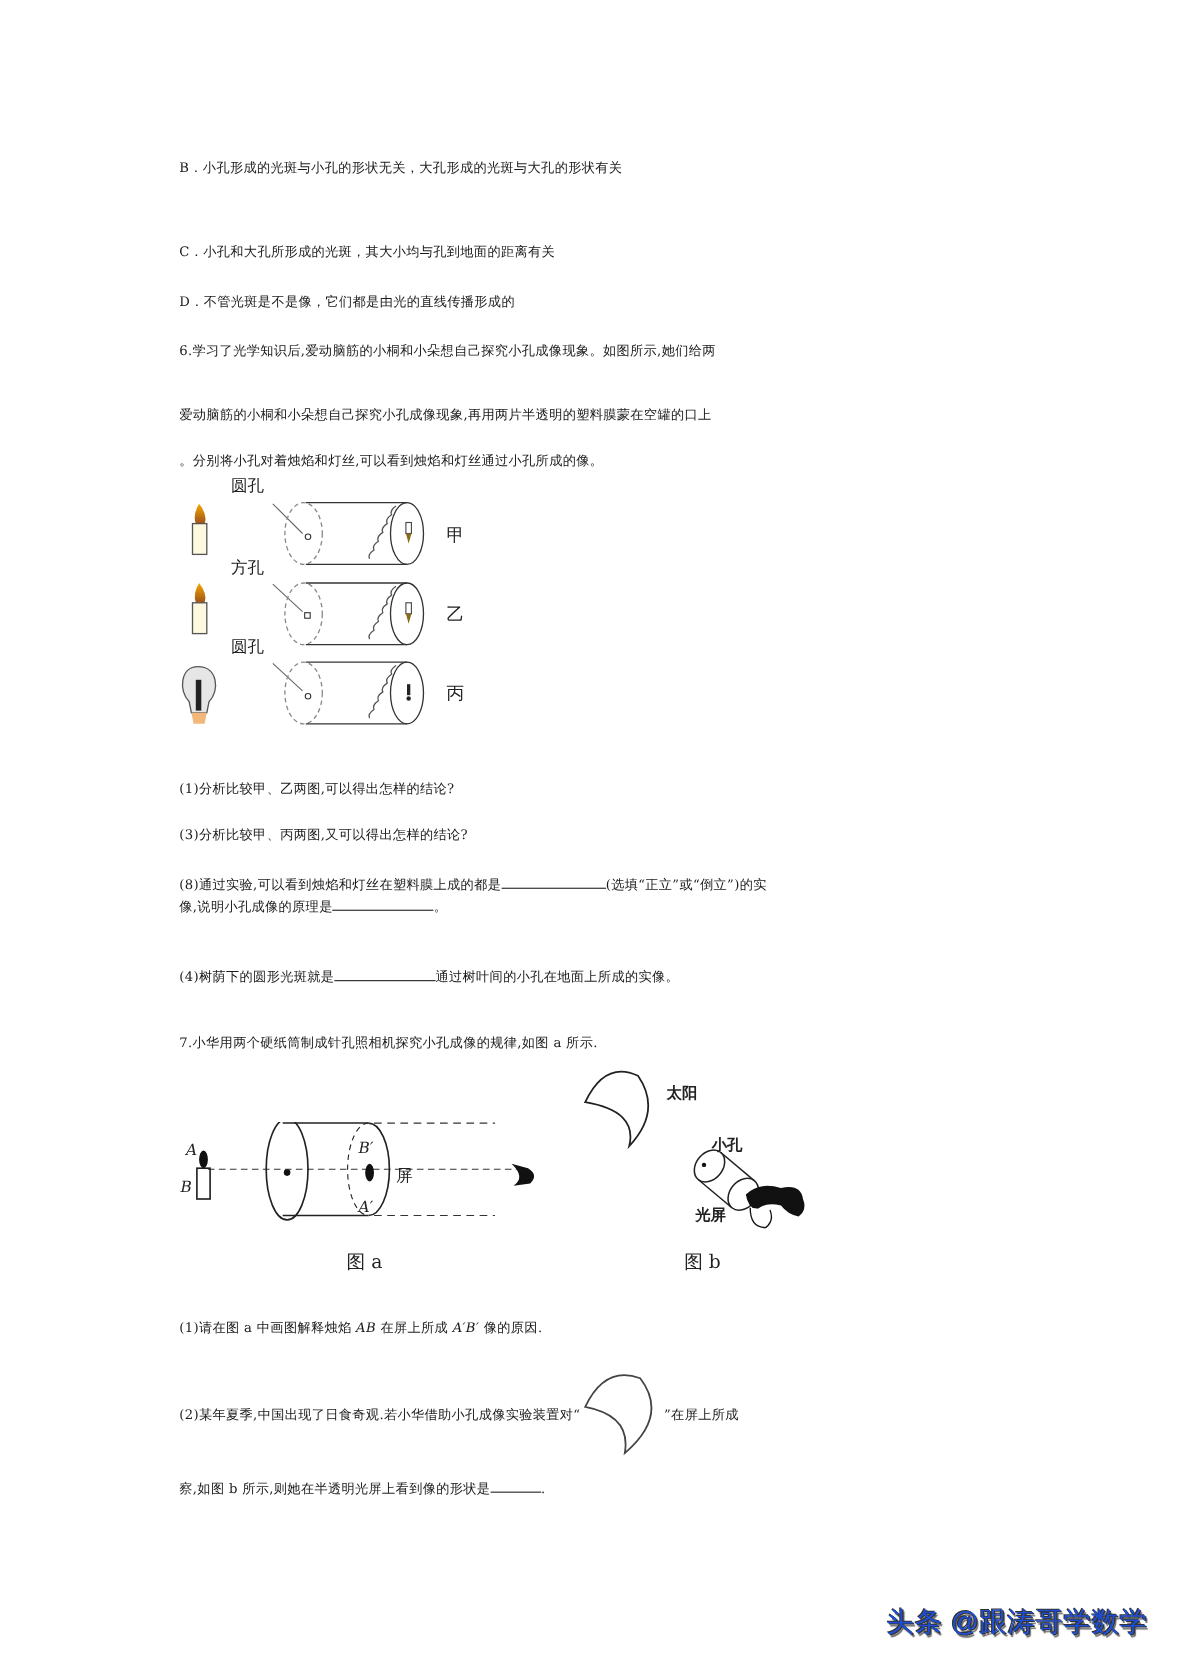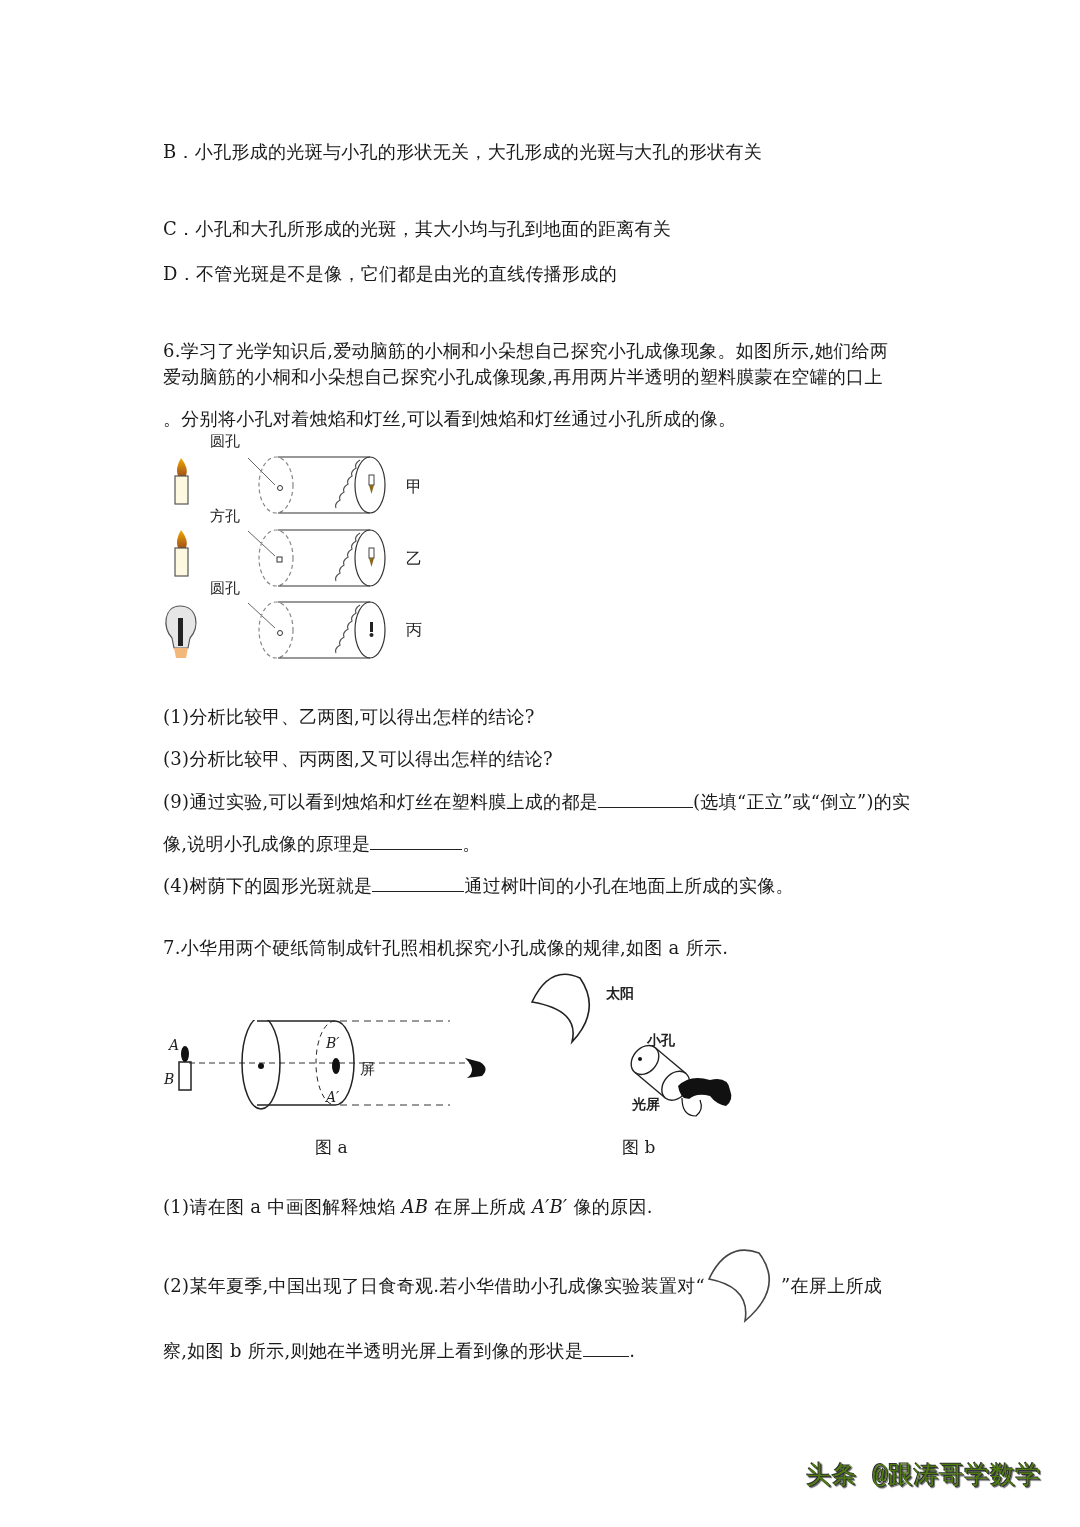--- a/index.html
+++ b/index.html
@@ -1,33 +1,33 @@
 <!DOCTYPE html>
 <html><head>
 <meta charset="utf-8">
 <style>
   html, body { margin:0; padding:0; background:#ffffff; }
   body { width:1080px; height:1527px; position:relative; overflow:hidden;
          font-family:"DejaVu Serif","Liberation Serif",serif; color:#1a1a1a; }
-  .line { position:absolute; left:163px; font-size:18px; line-height:22px; white-space:nowrap; letter-spacing:0.3px; }
+  .line { position:absolute; left:163px; font-size:12px; line-height:22px; white-space:nowrap; letter-spacing:0.3px; }
   .blank { display:inline-block; border-bottom:1px solid #222; height:16px; vertical-align:baseline; }
   .fig { position:absolute; }
   .watermark { position:absolute; left:806px; top:1458px; font-size:25px;
-               font-family:Liberation Mono, monospace; color:#4d7c0f;
+               font-family:Liberation Sans, sans-serif; color:#1d4ed8;
                text-shadow:-1px -1px 0 #333, 1px 1px 0 #333, 2px 2px 1px #666; white-space:nowrap; letter-spacing:0.5px; }
   i { }
 </style>
 </head>
 <body>
 
 <div class="line" style="top:141px">B．小孔形成的光斑与小孔的形状无关，大孔形成的光斑与大孔的形状有关</div>
 <div class="line" style="top:218px">C．小孔和大孔所形成的光斑，其大小均与孔到地面的距离有关</div>
 <div class="line" style="top:263px">D．不管光斑是不是像，它们都是由光的直线传播形成的</div>
 
-<div class="line" style="top:340px">6.学习了光学知识后,爱动脑筋的小桐和小朵想自己探究小孔成像现象。如图所示,她们给两</div>
+<div class="line" style="top:308px">6.学习了光学知识后,爱动脑筋的小桐和小朵想自己探究小孔成像现象。如图所示,她们给两</div>
 <div class="line" style="top:366px">爱动脑筋的小桐和小朵想自己探究小孔成像现象,再用两片半透明的塑料膜蒙在空罐的口上</div>
 <div class="line" style="top:408px">。分别将小孔对着烛焰和灯丝,可以看到烛焰和灯丝通过小孔所成的像。</div>
 
 <div class="fig" style="left:160px;top:428px;width:300px;height:240px;">
   <svg width="300" height="240" viewBox="0 0 300 240">
     <defs>
       <linearGradient id="flame" x1="0" y1="0" x2="0" y2="1">
         <stop offset="0" stop-color="#f2a900"></stop>
           <stop offset="1" stop-color="#a0521a"></stop>
       </linearGradient>
@@ -88,23 +88,23 @@
 
     <text x="246" y="64" font-size="16" fill="#222" font-family="DejaVu Sans, sans-serif">甲</text>
     <text x="246" y="136" font-size="16" fill="#222" font-family="DejaVu Sans, sans-serif">乙</text>
     <text x="246" y="207" font-size="16" fill="#222" font-family="DejaVu Sans, sans-serif">丙</text>
   </svg>
 </div>
 
 <div class="line" style="top:706px">(1)分析比较甲、乙两图,可以得出怎样的结论?</div>
 <div class="line" style="top:748px">(3)分析比较甲、丙两图,又可以得出怎样的结论?</div>
 <div class="line" style="top:791px">
-  <span>(9)通过实验,可以看到烛焰和灯丝在塑料膜上成的都是</span><span class="blank" style="width:95px"></span><span>(选填“正立”或“倒立”)的实</span>
+  <span>(8)通过实验,可以看到烛焰和灯丝在塑料膜上成的都是</span><span class="blank" style="width:95px"></span><span>(选填“正立”或“倒立”)的实</span>
 </div>
-<div class="line" style="top:833px">
+<div class="line" style="top:811px">
   <span>像,说明小孔成像的原理是</span><span class="blank" style="width:92px"></span><span>。</span>
 </div>
 <div class="line" style="top:875px">
   <span>(4)树荫下的圆形光斑就是</span><span class="blank" style="width:92px"></span><span>通过树叶间的小孔在地面上所成的实像。</span>
 </div>
 
 <div class="line" style="top:937px">7.小华用两个硬纸筒制成针孔照相机探究小孔成像的规律,如图 a 所示.</div>
 
 <div class="fig" style="left:160px;top:1020px;width:360px;height:145px;">
   <svg width="360" height="145" viewBox="0 0 360 145">

